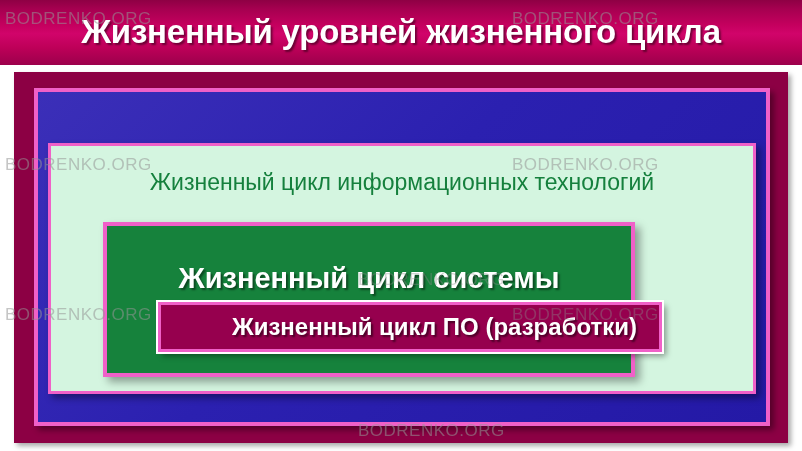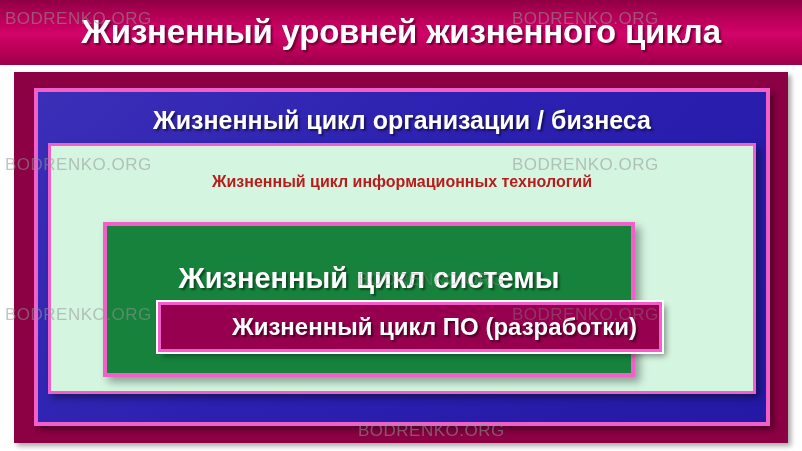--- a/index.html
+++ b/index.html
@@ -94,23 +94,23 @@
     background: #d4f5e0;
     border: 3px solid #f060c8;
     box-shadow: 4px 4px 7px rgba(0,0,0,0.4);
   }
   #label-level3 {
     position: absolute;
     left: 48px;
     top: 167px;
     width: 708px;
     text-align: center;
-    color: #b91c1c;
-    font-size: 16px;
-    font-weight: bold;
+    color: #15803d;
+    font-size: 23px;
+    font-weight: normal;
     line-height: 30px;
     white-space: nowrap;
   }
 
   
   #box-level4 {
     left: 103px;
     top: 222px;
     width: 532px;
     height: 155px;
@@ -176,21 +176,20 @@
 <body>
 
 <div id="slide">
 
   <div id="header-banner"></div>
   <div id="header-title">Жизненный уровней жизненного цикла</div>
 
   <div class="box" id="box-level1"></div>
 
   <div class="box" id="box-level2"></div>
-  <div id="label-level2">Жизненный цикл организации / бизнеса</div>
 
   <div class="box" id="box-level3"></div>
   <div id="label-level3">Жизненный цикл информационных технологий</div>
 
   <div class="box" id="box-level4"></div>
   <div id="label-level4">Жизненный цикл системы</div>
 
   <div class="box" id="box-level5"></div>
   <div id="label-level5">Жизненный цикл ПО (разработки)</div>
 

